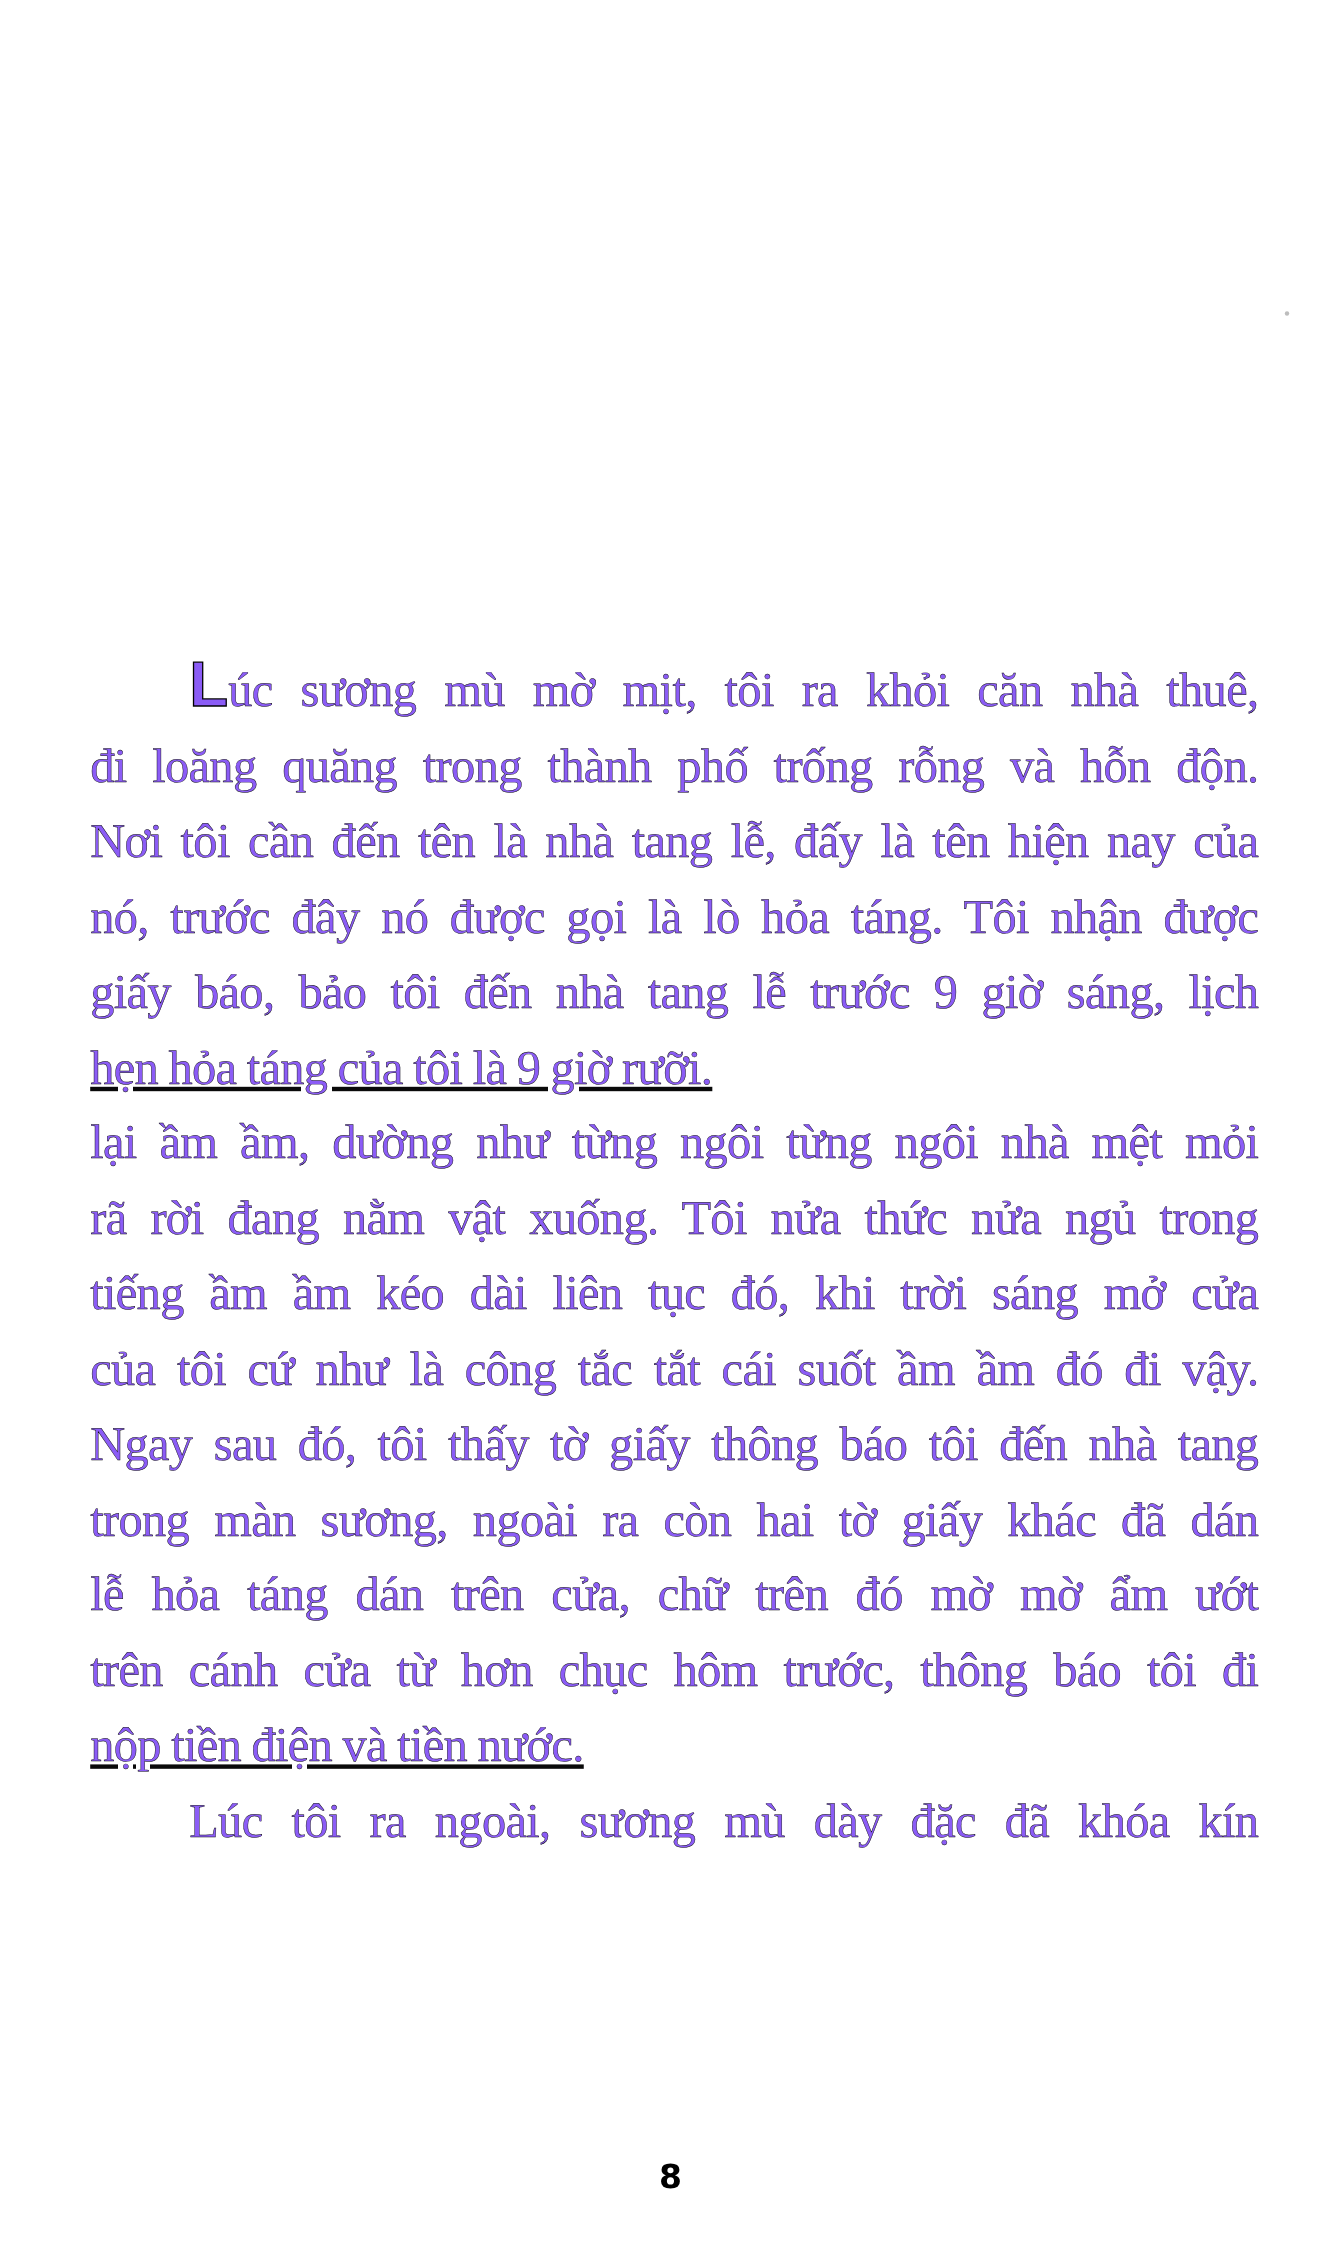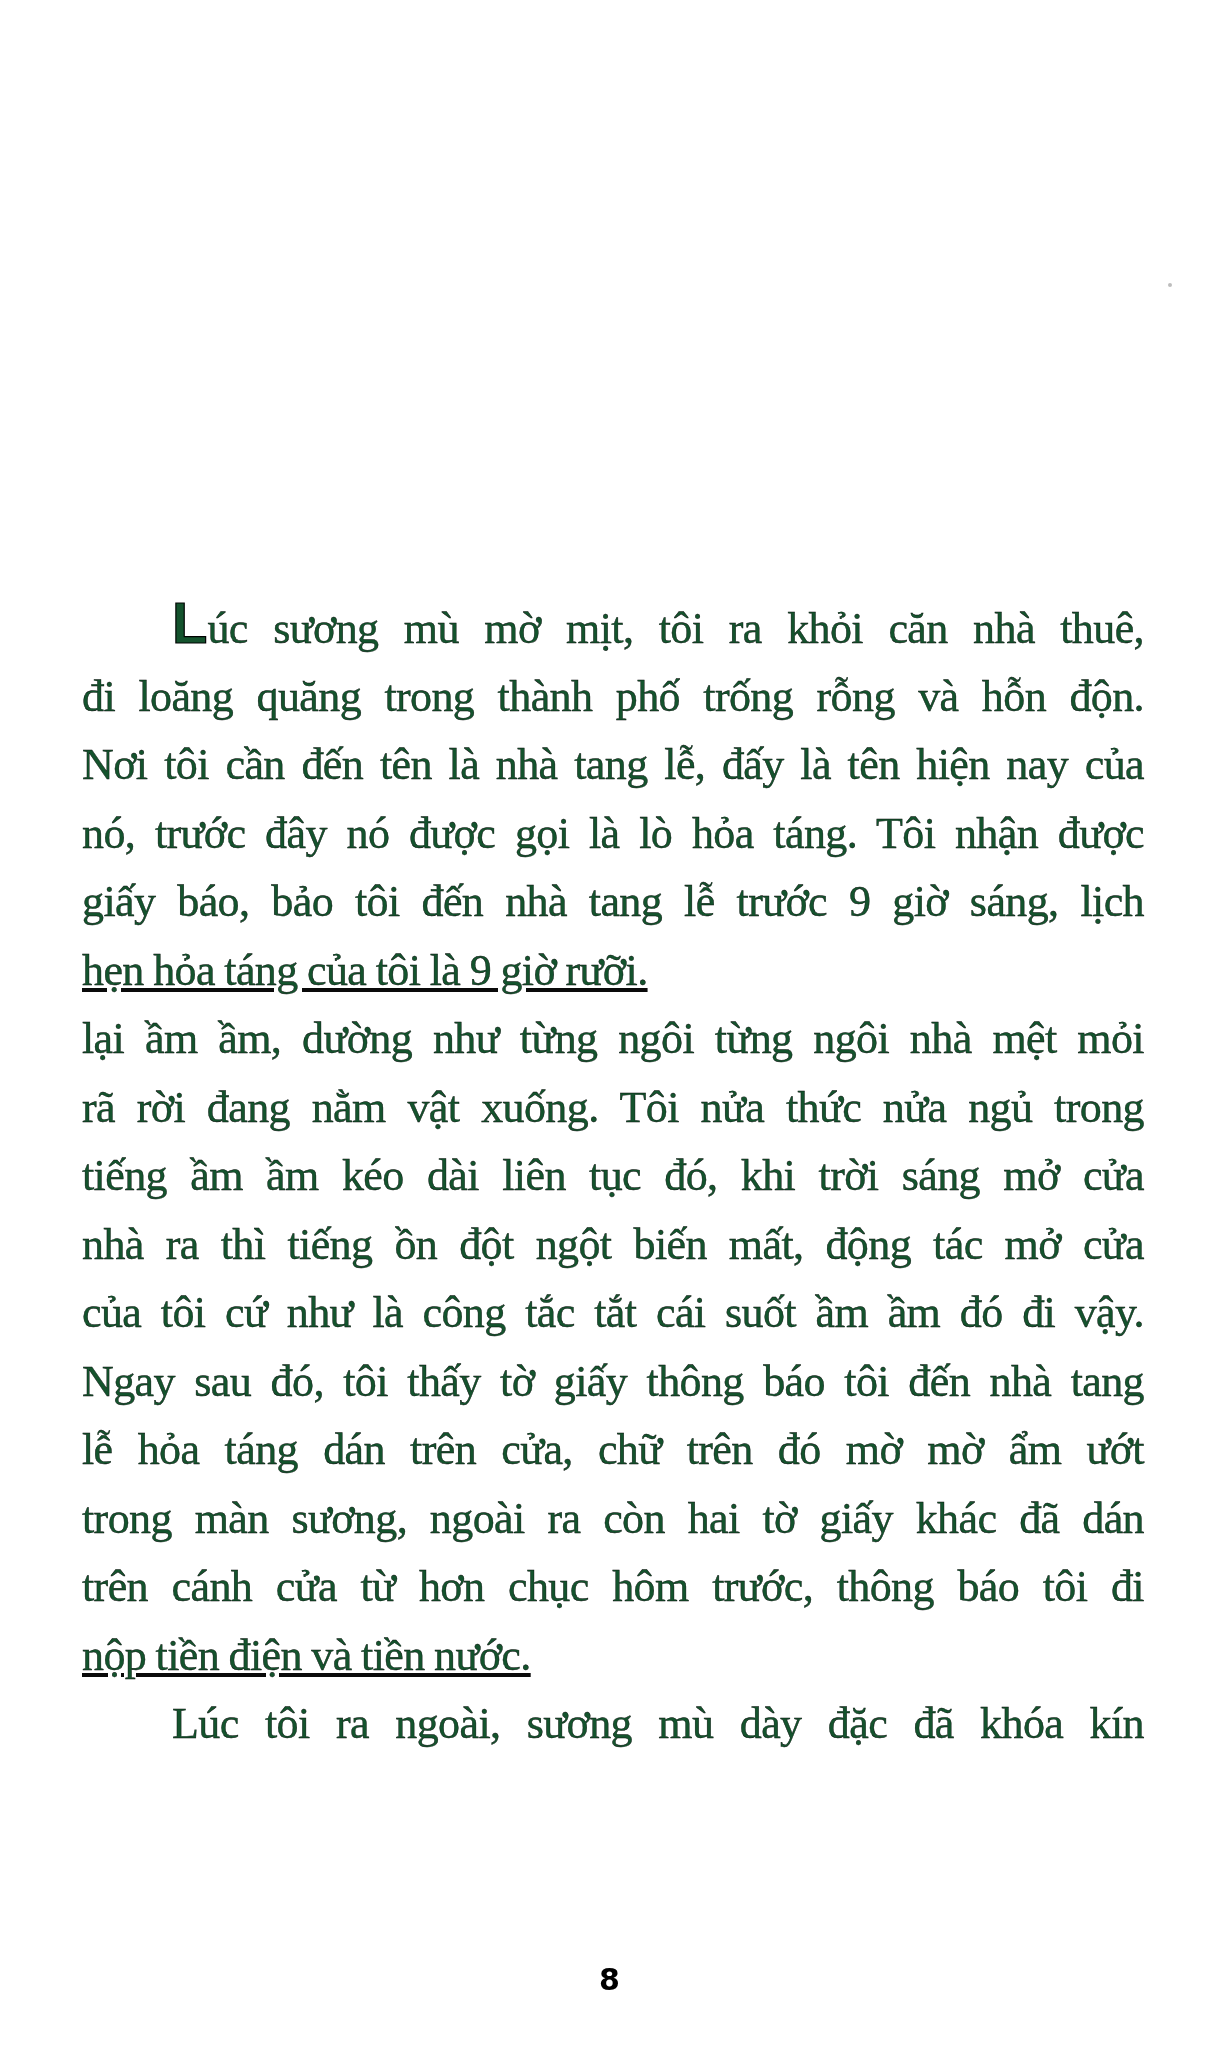--- a/index.html
+++ b/index.html
@@ -27,21 +27,21 @@
       border-radius: 50%;
     }
     .text-block {
       position: absolute;
       left: 82px;
       top: 594px;
       width: 1062px;
       font-family: "Liberation Serif", "DejaVu Serif", serif;
       font-size: 44px;
       line-height: 68.5px;
-      color: #14532d;
+      color: #8b5cf6;
       letter-spacing: -0.6px;
       word-spacing: -1px;
       -webkit-text-stroke: 0.4px #0a0a0a;
     }
     .line {
       display: block;
       white-space: nowrap;
       text-align: justify;
       text-align-last: justify;
       height: 68.5px;
@@ -87,25 +87,24 @@
       <span class="line">Nơi tôi cần đến tên là nhà tang lễ, đấy là tên hiện nay của</span>
       <span class="line">nó, trước đây nó được gọi là lò hỏa táng. Tôi nhận được</span>
       <span class="line">giấy báo, bảo tôi đến nhà tang lễ trước 9 giờ sáng, lịch</span>
       <span class="line last">hẹn hỏa táng của tôi là 9 giờ rưỡi.</span>
     </div>
 
     <div>
       <span class="line">lại ầm ầm, dường như từng ngôi từng ngôi nhà mệt mỏi</span>
       <span class="line">rã rời đang nằm vật xuống. Tôi nửa thức nửa ngủ trong</span>
       <span class="line">tiếng ầm ầm kéo dài liên tục đó, khi trời sáng mở cửa</span>
-      <span class="line">nhà ra thì tiếng ồn đột ngột biến mất, động tác mở cửa</span>
       <span class="line">của tôi cứ như là công tắc tắt cái suốt ầm ầm đó đi vậy.</span>
       <span class="line">Ngay sau đó, tôi thấy tờ giấy thông báo tôi đến nhà tang</span>
+      <span class="line">trong màn sương, ngoài ra còn hai tờ giấy khác đã dán</span>
       <span class="line">lễ hỏa táng dán trên cửa, chữ trên đó mờ mờ ẩm ướt</span>
-      <span class="line">trong màn sương, ngoài ra còn hai tờ giấy khác đã dán</span>
       <span class="line">trên cánh cửa từ hơn chục hôm trước, thông báo tôi đi</span>
       <span class="line last">nộp tiền điện và tiền nước.</span>
     </div>
 
     <div>
       <span class="line indent">Lúc tôi ra ngoài, sương mù dày đặc đã khóa kín</span>
     </div>
   </div>
 
   <div class="page-number">8</div>

